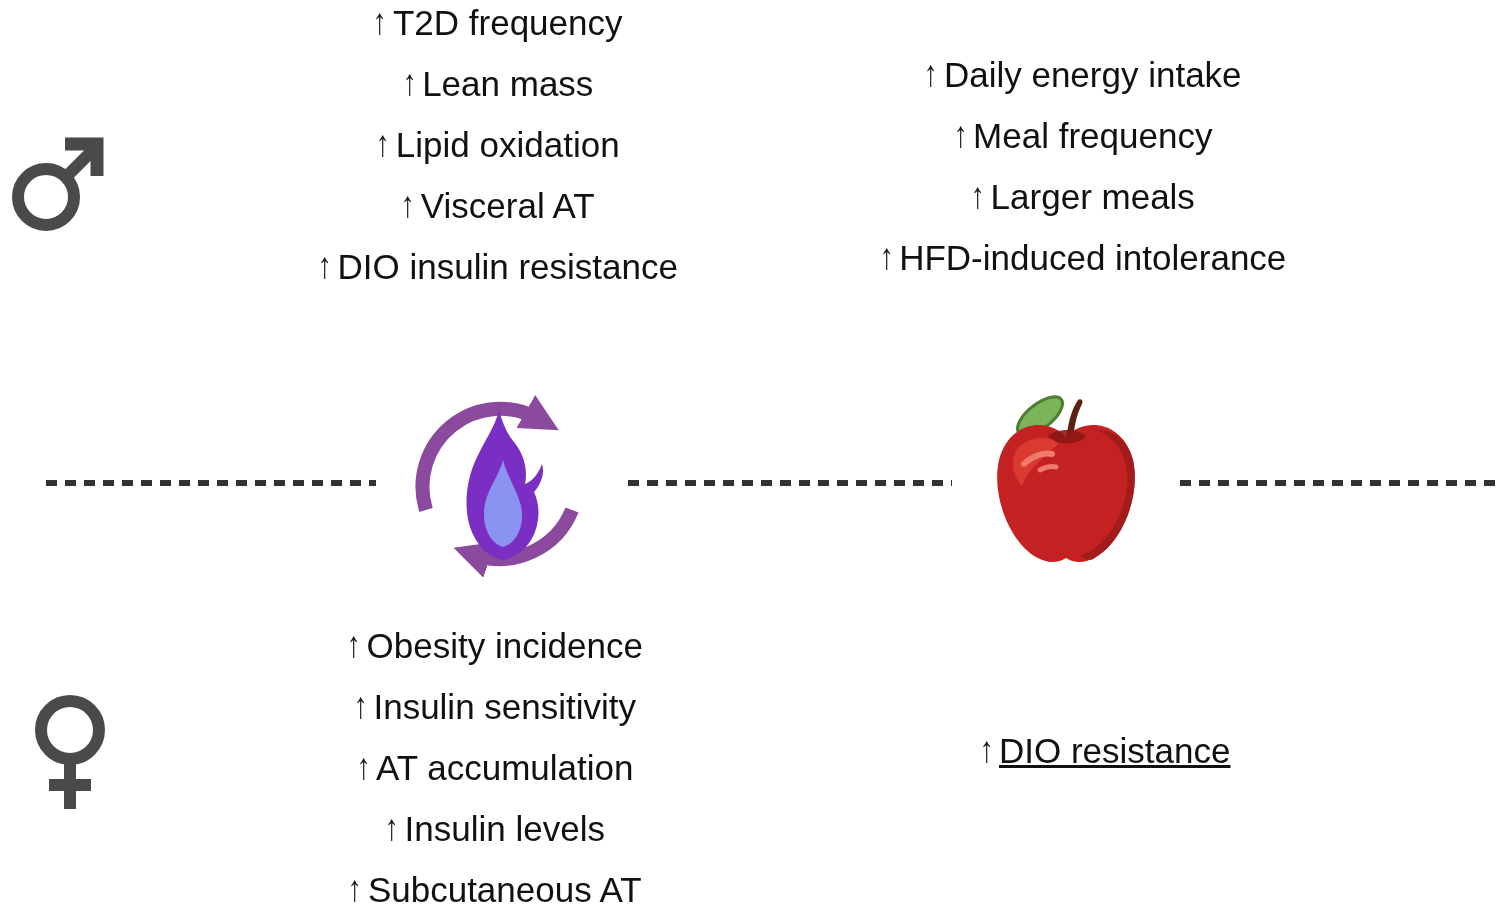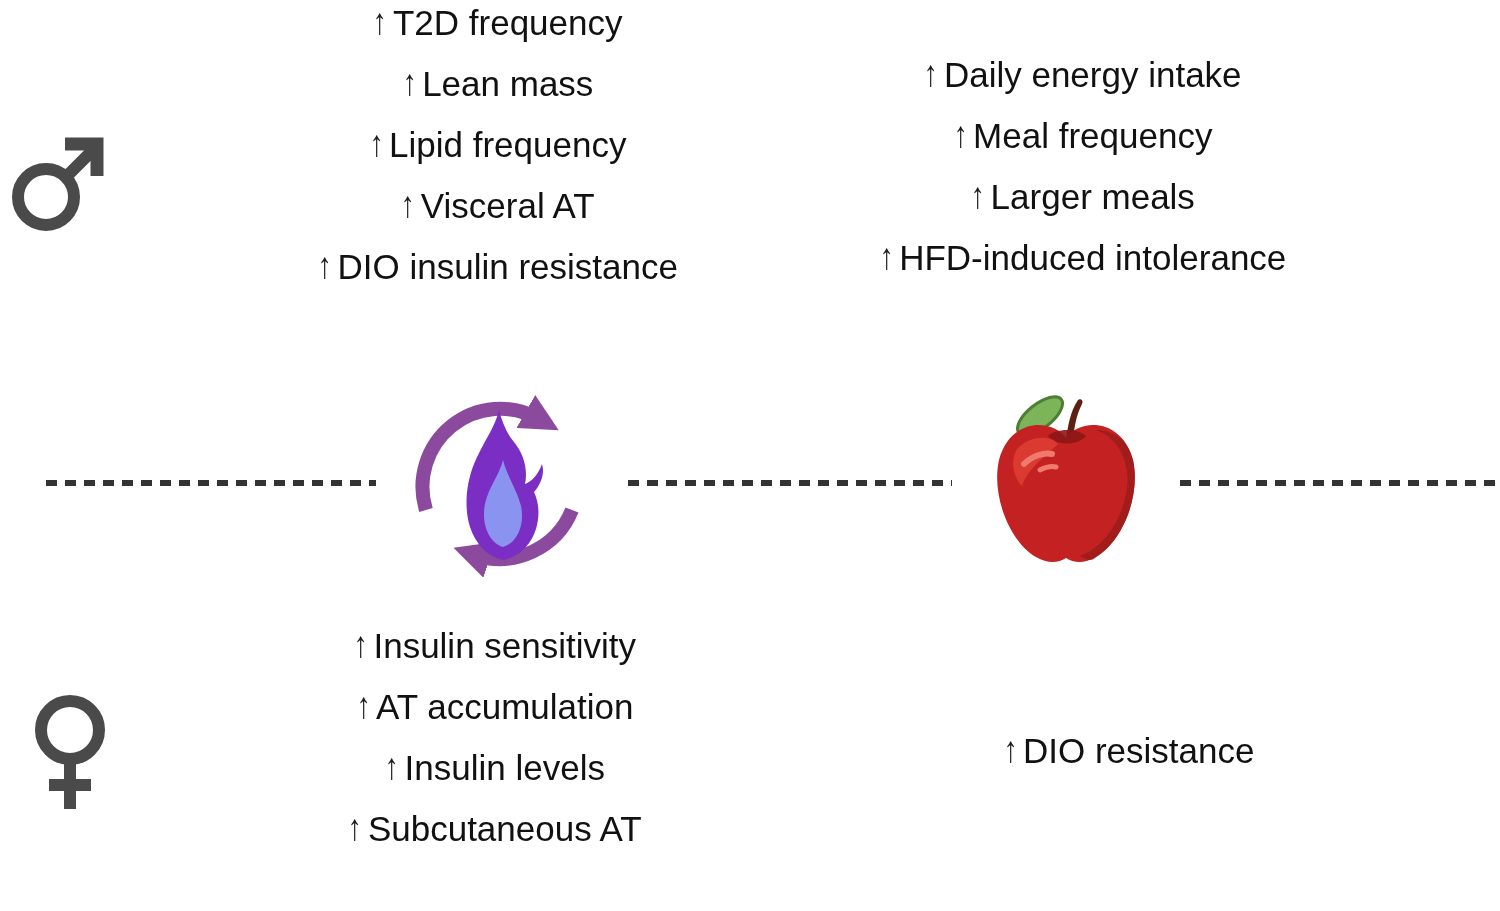--- a/index.html
+++ b/index.html
@@ -22,40 +22,41 @@
     background:repeating-linear-gradient(90deg,#333333 0 11px,transparent 11px 19px);
   }
   .icon{position:absolute;}
 </style>
 </head>
 <body>
 
 <div class="list" id="male-metabolism-list" style="left:187px;top:-8px;">
     <div class="line"><span class="up">↑</span><span>T2D frequency</span></div>
     <div class="line"><span class="up">↑</span><span>Lean mass</span></div>
-    <div class="line"><span class="up">↑</span><span>Lipid frequency</span></div>
+    <div class="line"><span class="up">↑</span><span>Lipid oxidation</span></div>
     <div class="line"><span class="up">↑</span><span>Visceral AT</span></div>
     <div class="line"><span class="up">↑</span><span>DIO insulin resistance</span></div>
   </div>
 
 <div class="list" id="male-intake-list" style="left:772px;top:44px;">
     <div class="line"><span class="up">↑</span><span>Daily energy intake</span></div>
     <div class="line"><span class="up">↑</span><span>Meal frequency</span></div>
     <div class="line"><span class="up">↑</span><span>Larger meals</span></div>
     <div class="line"><span class="up">↑</span><span>HFD-induced intolerance</span></div>
   </div>
 
 <div class="list" id="female-metabolism-list" style="left:184px;top:615px;">
+    <div class="line"><span class="up">↑</span><span>Obesity incidence</span></div>
     <div class="line"><span class="up">↑</span><span>Insulin sensitivity</span></div>
     <div class="line"><span class="up">↑</span><span>AT accumulation</span></div>
     <div class="line"><span class="up">↑</span><span>Insulin levels</span></div>
     <div class="line"><span class="up">↑</span><span>Subcutaneous AT</span></div>
   </div>
 
-<div class="list" id="female-intake-list" style="left:818px;top:720px;">
+<div class="list" id="female-intake-list" style="left:794px;top:720px;text-decoration:underline;">
     <div class="line"><span class="up">↑</span><span>DIO resistance</span></div>
   </div>
 
 <div class="dash" style="left:46px;width:330px;"></div>
 <div class="dash" style="left:628px;width:324px;"></div>
 <div class="dash" style="left:1180px;width:320px;"></div>
 
 <div class="icon" style="left:5px;top:130px;">
   <svg width="104" height="108" viewBox="0 0 104 108">
     <circle cx="41" cy="67" r="28" fill="none" stroke="#4a4a4a" stroke-width="12"></circle>

